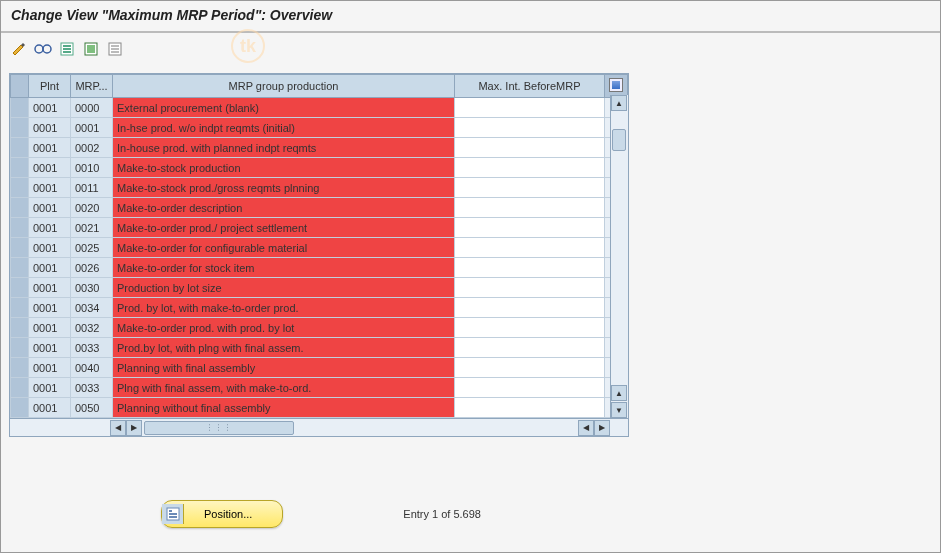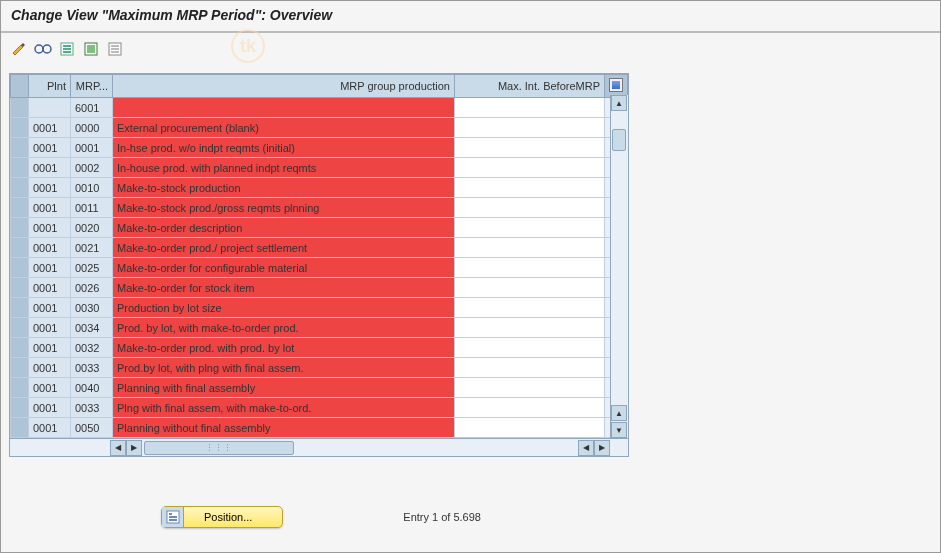--- a/index.html
+++ b/index.html
@@ -5,21 +5,21 @@
     * { margin: 0; padding: 0; box-sizing: border-box; font-family: Arial, sans-serif; }
     body { background: #f5f5f5; width: 941px; height: 553px; position: relative; border: 1px solid #999; }
     .title-bar { padding: 6px 10px; font-weight: bold; font-style: italic; font-size: 14px; color: #222; background: #f5f5f5; }
     .hr { border-top: 2px solid #bbb; margin: 2px 0 4px 0; }
     .toolbar { padding: 2px 8px 6px 8px; display: flex; gap: 4px; align-items: center; }
     .tb-btn { width: 20px; height: 20px; display: flex; align-items: center; justify-content: center; cursor: pointer; }
     .watermark { position: absolute; top: 28px; left: 230px; color: #ffd9a8; font-size: 20px; font-weight: bold; pointer-events: none; opacity: 0.9; display:flex; align-items:center; gap:8px;}
     .wm-circle { width: 34px; height:34px; border:2px solid #ffd9a8; border-radius:50%; display:flex; align-items:center; justify-content:center; font-size:18px; opacity:0.6;}
     .table-wrap { margin: 8px; border: 1px solid #8fa6bd; background: #fff; width: 620px; position: relative; }
     table { border-collapse: collapse; width: 100%; font-size: 11px; }
-    th { background: #c9dae8; border: 1px solid #8fa6bd; text-align: right; padding: 3px 4px; font-weight: normal; color: #333; height: 20px; }
+    th { background: #c9dae8; border: 1px solid #8fa6bd; text-align: center; padding: 3px 4px; font-weight: normal; color: #333; height: 20px; }
     th.selcol { width: 18px; background: #b0c4d8; }
     th.cfg { width: 20px; background: #b0c4d8; text-align: center; }
     td { border: 1px solid #c0cfdd; padding: 2px 4px; height: 20px; color: #333; }
     td.selcell { background: #b0c4d8; width: 18px; }
     td.plnt, td.mrp { background: #d9e5f0; width: 42px; }
     td.desc { background: #ef4444; }
     td.max { background: #fff; width: 150px; }
     td.scrollcell { background: #e8eff6; width: 18px; padding:0; }
     .vscroll-area { width: 18px; background: #e8eff6; position: absolute; right: 0; top: 21px; bottom: 18px; border-left:1px solid #8fa6bd;}
     .vscroll-btn { width: 16px; height: 16px; background: #c9dae8; border:1px solid #8fa6bd; display:flex; align-items:center; justify-content:center; font-size:8px; cursor:pointer; color:#333; margin:0;}
@@ -27,21 +27,21 @@
     .vscroll-bot { position:absolute; bottom:0; left:0;}
     .vscroll-thumb { position:absolute; top:34px; left:1px; width:14px; height:22px; background:#c9dae8; border:1px solid #8fa6bd; border-radius:2px; cursor:pointer;}
     .vscroll-up2 { position:absolute; bottom:17px; left:0;}
     .hscroll { height: 18px; background: #e8eff6; display:flex; align-items:center; position:relative; border-top:1px solid #8fa6bd;}
     .hscroll .spacer { width: 100px; }
     .hbtn { width:16px; height:16px; background:#c9dae8; border:1px solid #8fa6bd; display:flex; align-items:center; justify-content:center; font-size:8px; cursor:pointer; color:#333;}
     .hthumb { width:150px; height:14px; background:#c9dae8; border:1px solid #8fa6bd; border-radius:2px; margin:0 2px; cursor:pointer; display:flex; align-items:center; justify-content:center;}
     .hthumb-grip { color:#7a8fa3; font-size:8px; letter-spacing:1px;}
     .htrack { flex:1; height:16px; background:#e8eff6;}
     .footer { position: absolute; bottom: 24px; left: 160px; display: flex; align-items: center; gap: 120px; font-size: 11px; }
-    .pos-btn { display:flex; align-items:center; background: linear-gradient(#fff6c0,#ffe868); border:1px solid #b8a528; border-radius:5px; height:22px; padding:0; cursor:pointer; box-shadow:0 1px 2px rgba(0,0,0,0.2);}
+    .pos-btn { display:flex; align-items:center; background: linear-gradient(#fff6c0,#ffe868); border:1px solid #b8a528; border-radius:11px; height:28px; padding:0; cursor:pointer; box-shadow:0 1px 2px rgba(0,0,0,0.2);}
     .pos-icon-box { width:22px; height:20px; background:#c9dae8; border-right:1px solid #b8a528; display:flex; align-items:center; justify-content:center;}
     .pos-label { padding: 0 30px 0 20px; font-size:11px; }
     .entry-text { color: #333; }
     th .th-icon { display:inline-block; width:14px; height:14px; border:1px solid #777; background:#eef; position:relative;}
     th .th-icon::before { content:""; position:absolute; left:2px; top:2px; width:8px; height:8px; background:linear-gradient(#7ca0e0,#3a6fc7);}
   </style>
 </head>
 <body>
 
 <div class="title-bar">Change View "Maximum MRP Period": Overview</div>
@@ -95,28 +95,20 @@
       <tr>
         <th class="selcol"></th>
         <th>Plnt</th>
         <th>MRP...</th>
         <th>MRP group production</th>
         <th>Max. Int. BeforeMRP</th>
         <th class="cfg"><span class="th-icon"></span></th>
       </tr>
     </thead>
     <tbody id="tbody">
-    <tr>
-          <td class="selcell"></td>
-          <td class="plnt"></td>
-          <td class="mrp">6001</td>
-          <td class="desc"></td>
-          <td class="max"></td>
-          <td class="scrollcell"></td>
-        </tr>
         <tr>
           <td class="selcell"></td>
           <td class="plnt">0001</td>
           <td class="mrp">0000</td>
           <td class="desc">External procurement              (blank)</td>
           <td class="max"></td>
           <td class="scrollcell"></td>
         </tr>
         <tr>
           <td class="selcell"></td>

